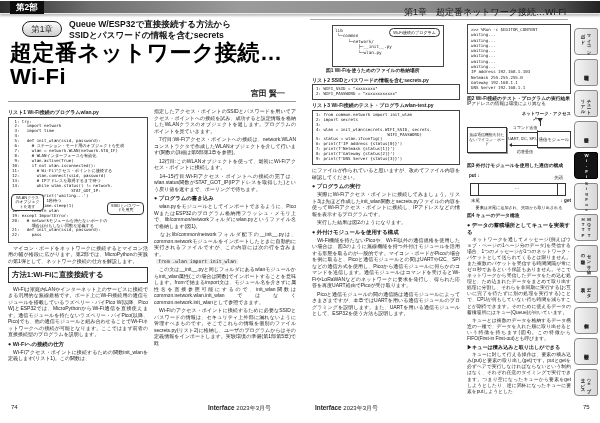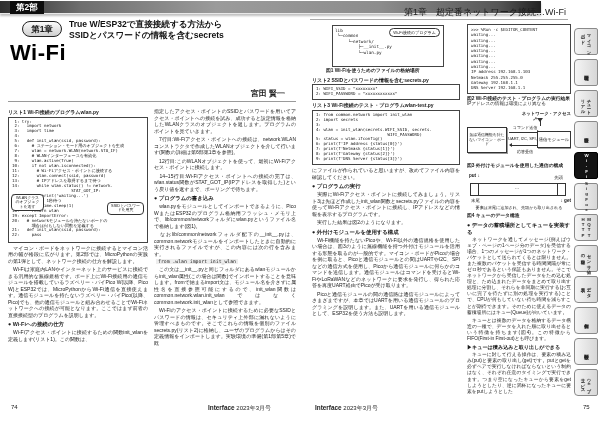--- a/index.html
+++ b/index.html
@@ -1,29 +1,29 @@
 <!DOCTYPE html>
 <html><head>
 <meta charset="utf-8">
 <style>
   *{margin:0;padding:0;box-sizing:border-box}
   html,body{width:600px;height:423px;overflow:hidden}
   body{font-family:"Liberation Sans",sans-serif;background:#fff;color:#1b1b1b;position:relative}
   .mono{font-family:"DejaVu Sans Mono",monospace}
 
   
-  .banner{position:absolute;left:0;top:1px;width:541px;height:13px;
+  .banner{position:absolute;left:0;top:1px;width:600px;height:13px;
     background:linear-gradient(90deg,#2f2f2f 0%,#6e6e6e 15%,#9b9b9b 40%,#8d8d8d 70%,#575757 92%,#222 100%);
     border-bottom:1px solid #e8e8e8;box-shadow:0 2px 2px rgba(0,0,0,.25)}
   .part-badge{position:absolute;left:10px;top:0;height:13px;line-height:13px;padding:0 6px;background:#0d0d0d;color:#fff;font-weight:bold;font-size:8.5px}
   .part-title{position:absolute;left:64px;top:0;height:13px;line-height:13px;font-size:9.5px;font-weight:bold;color:#0c0c0c;letter-spacing:2px}
 
   
   .chapter-pill{position:absolute;left:22px;top:21px;width:40px;height:16px;border:1.4px solid #222;border-radius:9px;
-    background:linear-gradient(#fbfbfb,#cfcfcf);font-size:8.5px;font-weight:bold;text-align:center;line-height:14px}
+    background:linear-gradient(#fbfbfb,#cfcfcf);font-size:8.5px;font-weight:normal;text-align:center;line-height:14px}
   .subtitle{position:absolute;left:69px;top:19px;font-size:8.6px;font-weight:bold;line-height:10.5px;color:#111}
   .big-title{position:absolute;left:10px;top:41px;font-size:22px;font-weight:bold;letter-spacing:.5px;line-height:24px;color:#000}
   .author{position:absolute;left:180px;top:88px;width:105px;text-align:right;font-size:8px;font-weight:bold}
   .lrule{position:absolute;left:8px;top:101px;width:288px;height:1px;background:#9a9a9a}
 
   
   .rp-header{position:absolute;left:310px;top:6px;width:256px;text-align:right;font-size:9px;font-weight:normal}
   .rp-rule{position:absolute;left:310px;top:19px;width:258px;height:1px;background:#aaa}
 
   
@@ -91,24 +91,25 @@
 </style>
 </head>
 <body>
 
 <div class="banner">
   <div class="part-badge">第2部</div>
 </div>
 
 <div class="chapter-pill">第1章</div>
 <div class="subtitle">
-  <div>True W/ESP32で直接接続する方法から</div>
+  <div>Queue W/ESP32で直接接続する方法から</div>
   <div>SSIDとパスワードの情報を含むsecrets</div>
 </div>
 <div class="big-title">
+  <div>超定番ネットワーク接続…</div>
   <div>Wi-Fi</div>
 </div>
 <div class="author">宮田 賢一</div>
 <div class="lrule"></div>
 
 <div class="rp-header">第1章　超定番ネットワーク接続…Wi-Fi</div>
 <div class="rp-rule"></div>
 
 <div class="col" style="left:8px;top:107px;width:140px;height:294px">
   <div class="cap">リスト1 Wi-Fi接続のプログラムwlan.py</div>
@@ -134,20 +135,21 @@
 18:     return wlan
 19: except ImportError:
 20:   # networkモジュールを持たないボードの
         場合は何もしない関数を定義する
 21:   def init_wlan(ssid, password):
 22:     pass</pre>
     <div class="callout" style="left:2px;top:76px;width:33px">WLANクラスのオブジェクトを返す</div>
     <div class="callout" style="right:3px;top:84px;width:37px">SSIDとパスワードを用意</div>
   </div>
   <p class="body">　マイコン・ボードをネットワークに接続するとマイコン活用の幅が格段に広がります。第2部では、MicroPythonの実践の第1弾として、ネットワーク接続の仕方を解説します。</p>
+  <div class="method-box">方法1:Wi-Fiに直接接続する</div>
   <p class="body">　Wi-Fiは家庭内LANやインターネット上のサービスに接続できる汎用的な無線規格です。ボード上にWi-Fi接続用の通信モジュールを搭載しているラズベリー・パイPico W(以降、Pico W)とESP32では、MicroPythonからWi-Fi通信を直接使えます。通信モジュールを持たないラズベリー・パイPico(以降、Pico)でも、他の通信モジュールと組み合わせることでWi-Fiネットワークへの接続が可能となります。ここではまず前者の直接接続型のプログラムを説明します。</p>
   <div class="bullet-head">● Wi-Fiへの接続の仕方</div>
   <p class="body">　Wi-Fiアクセス・ポイントに接続するための関数init_wlanを定義します(リスト1)。この関数は、</p>
 </div>
 
 <div class="col" style="left:154px;top:108px;width:142px;height:293px">
   <p class="body">指定したアクセス・ポイントのSSIDとパスワードを用いてアクセス・ポイントへの接続を試み、成功すると設定情報を格納したWLANクラスのオブジェクトを返します。プログラムのポイントを見ていきます。</p>
   <p class="body">　7行目:Wi-Fiアクセス・ポイントへの接続は、network.WLANコンストラクタで作成したWLANオブジェクトを介して行います(関数の詳細は第6部第1章を参照)。</p>
   <p class="body">　12行目:このWLANオブジェクトを使って、最初にWi-Fiアクセス・ポイントに接続します。</p>
   <p class="body">　14~15行目:Wi-Fiアクセス・ポイントへの接続の完了は、wlan.status関数がSTAT_GOT_IP(IPアドレスを取得した)という戻り値を返すまで、ポーリングで待ちます。</p>

